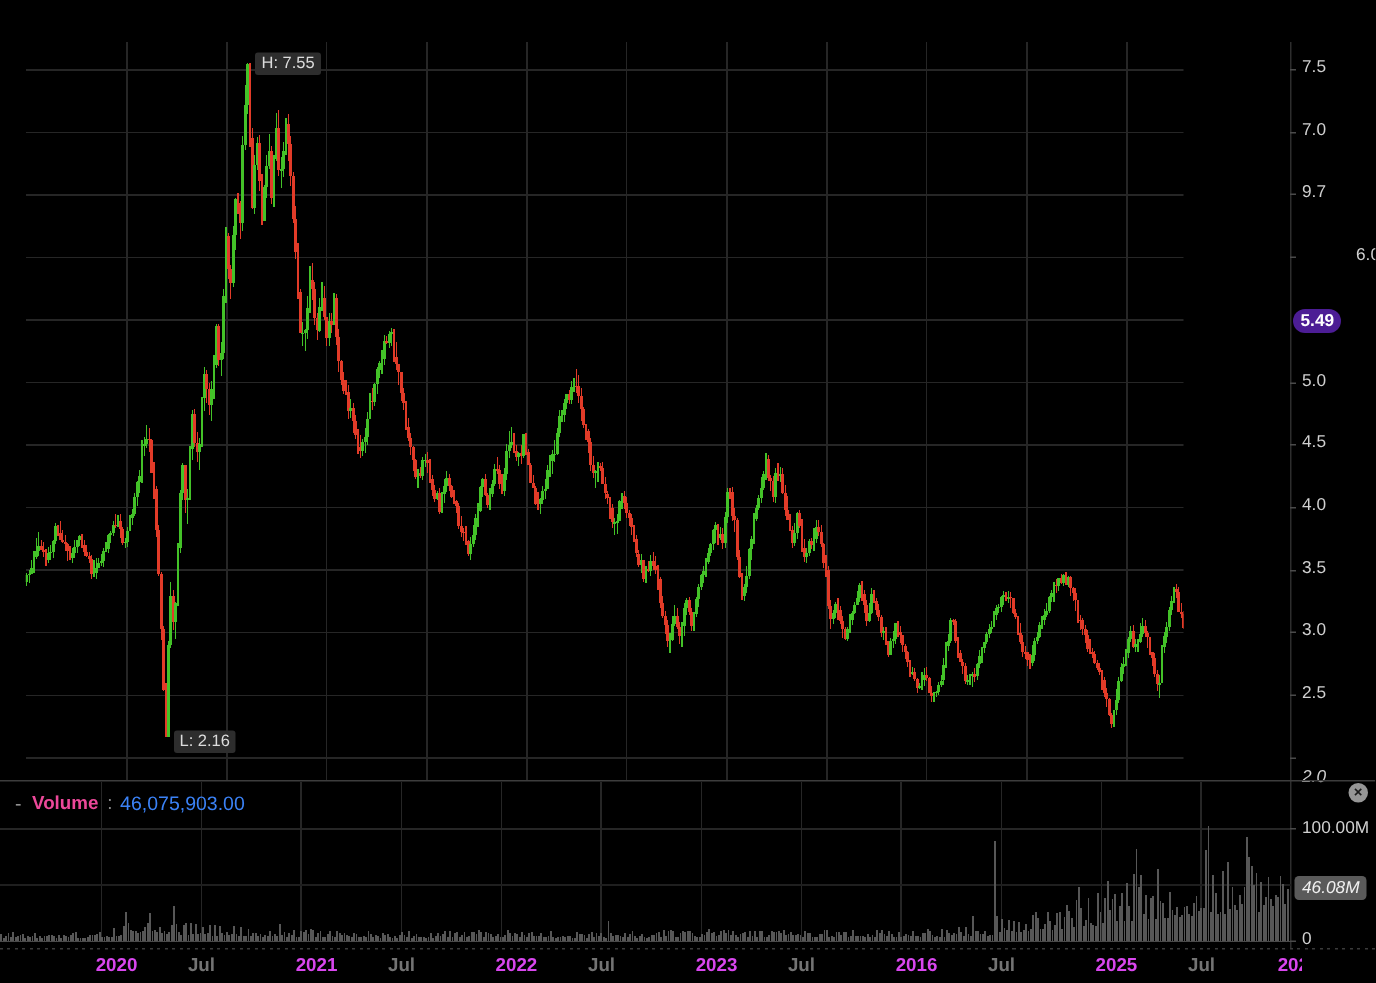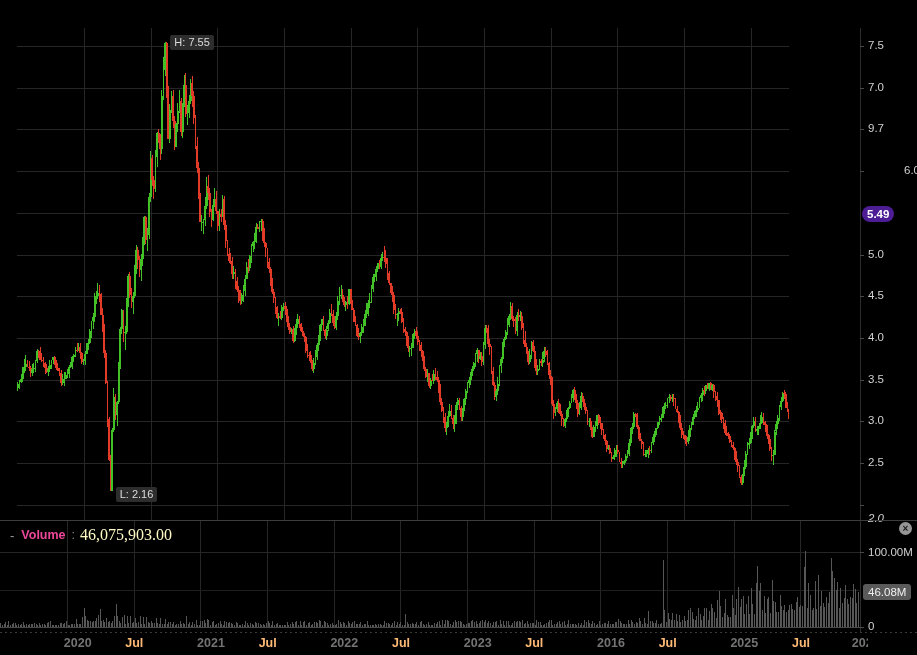--- a/index.html
+++ b/index.html
@@ -15,37 +15,37 @@
   #chart-header .chg{font-size:13.5px;font-weight:bold;margin-left:12px;}
   #chart-header .chgp{font-size:13.5px;font-weight:bold;margin-left:10px;}
   
   #price-pane{position:absolute;left:17px;top:28px;width:772px;height:492px;overflow:hidden;}
   #price-axis{position:absolute;left:860px;top:28px;width:57px;height:492px;}
   .vline-sep{position:absolute;left:860px;top:28px;width:1px;height:604px;background:#2d2d2d;}
   .axis-label{position:absolute;left:8px;color:#d0d0d0;font-size:11.5px;height:14px;line-height:14px;white-space:nowrap;}
   .axis-tick{position:absolute;left:0;width:4px;height:1px;background:#4a4a4a;}
   .hl-label{position:absolute;background:#2d2d2d;color:#dcdcdc;font-size:11px;line-height:15px;height:15px;padding:0 4px;border-radius:2px;white-space:nowrap;}
   .badge-red{position:absolute;left:2px;background:#c62222;color:#fff;font-size:11.5px;font-weight:bold;line-height:16px;height:16px;padding:0 5px;border-radius:8px;}
-  .badge-gray{position:absolute;left:3px;background:#5a5a5a;color:#f0f0f0;font-size:11.5px;line-height:16px;height:16px;padding:0 5px;border-radius:3px;}
+  .badge-gray{position:absolute;left:3px;background:#5a5a5a;color:#f0f0f0;font-size:11.5px;line-height:16px;height:16px;padding:0 5px;border-radius:3px;font-style:italic;}
   #pane-separator{position:absolute;left:0;top:520px;width:917px;height:1px;background:#3d3d3d;}
   
   #volume-pane{position:absolute;left:0;top:521px;width:861px;height:112px;overflow:hidden;}
   #volume-header{position:absolute;left:10px;top:6px;height:16px;display:flex;align-items:center;z-index:3;}
   #volume-header .dash{color:#9a9a9a;font-size:13px;margin-right:7px;}
   #volume-header .vt{color:#ec4899;font-size:12.5px;font-weight:bold;}
   #volume-header .sep{color:#8a8a8a;font-size:12.5px;margin:0 5px 0 6px;}
-  #volume-header .vv{color:#fef9c3;font-size:16px;font-family:Liberation Serif, serif;}
+  #volume-header .vv{color:#3b82f6;font-size:13px;}
   #volume-axis{position:absolute;left:860px;top:521px;width:57px;height:112px;}
   #volume-close{position:absolute;right:5px;top:1px;width:13px;height:13px;border-radius:50%;background:#969696;color:#1c1c1c;font-size:10px;line-height:13px;text-align:center;font-weight:bold;cursor:pointer;}
   
   #xaxis-dotted{position:absolute;left:0;top:632px;width:917px;height:1px;background:repeating-linear-gradient(90deg,#3a3a3a 0 2px,transparent 2px 5px);}
   #xaxis-row{position:absolute;left:0;top:633px;width:868px;height:22px;overflow:hidden;}
-  .xlab{position:absolute;top:3px;transform:translateX(-50%);color:#737373;font-size:12.5px;white-space:nowrap;}
+  .xlab{position:absolute;top:3px;transform:translateX(-50%);color:#d946ef;font-size:12.5px;white-space:nowrap;}
   .xlab.year{font-weight:bold;}
-  .xlab.mon{font-weight:600;color:#fdba74;}
+  .xlab.mon{font-weight:600;color:#737373;}
   svg{display:block;}
 </style>
 </head>
 <body>
 
 <div id="app">
 
 
   <div id="price-pane">
     <svg id="price-svg" width="861" height="492" shape-rendering="crispEdges">

